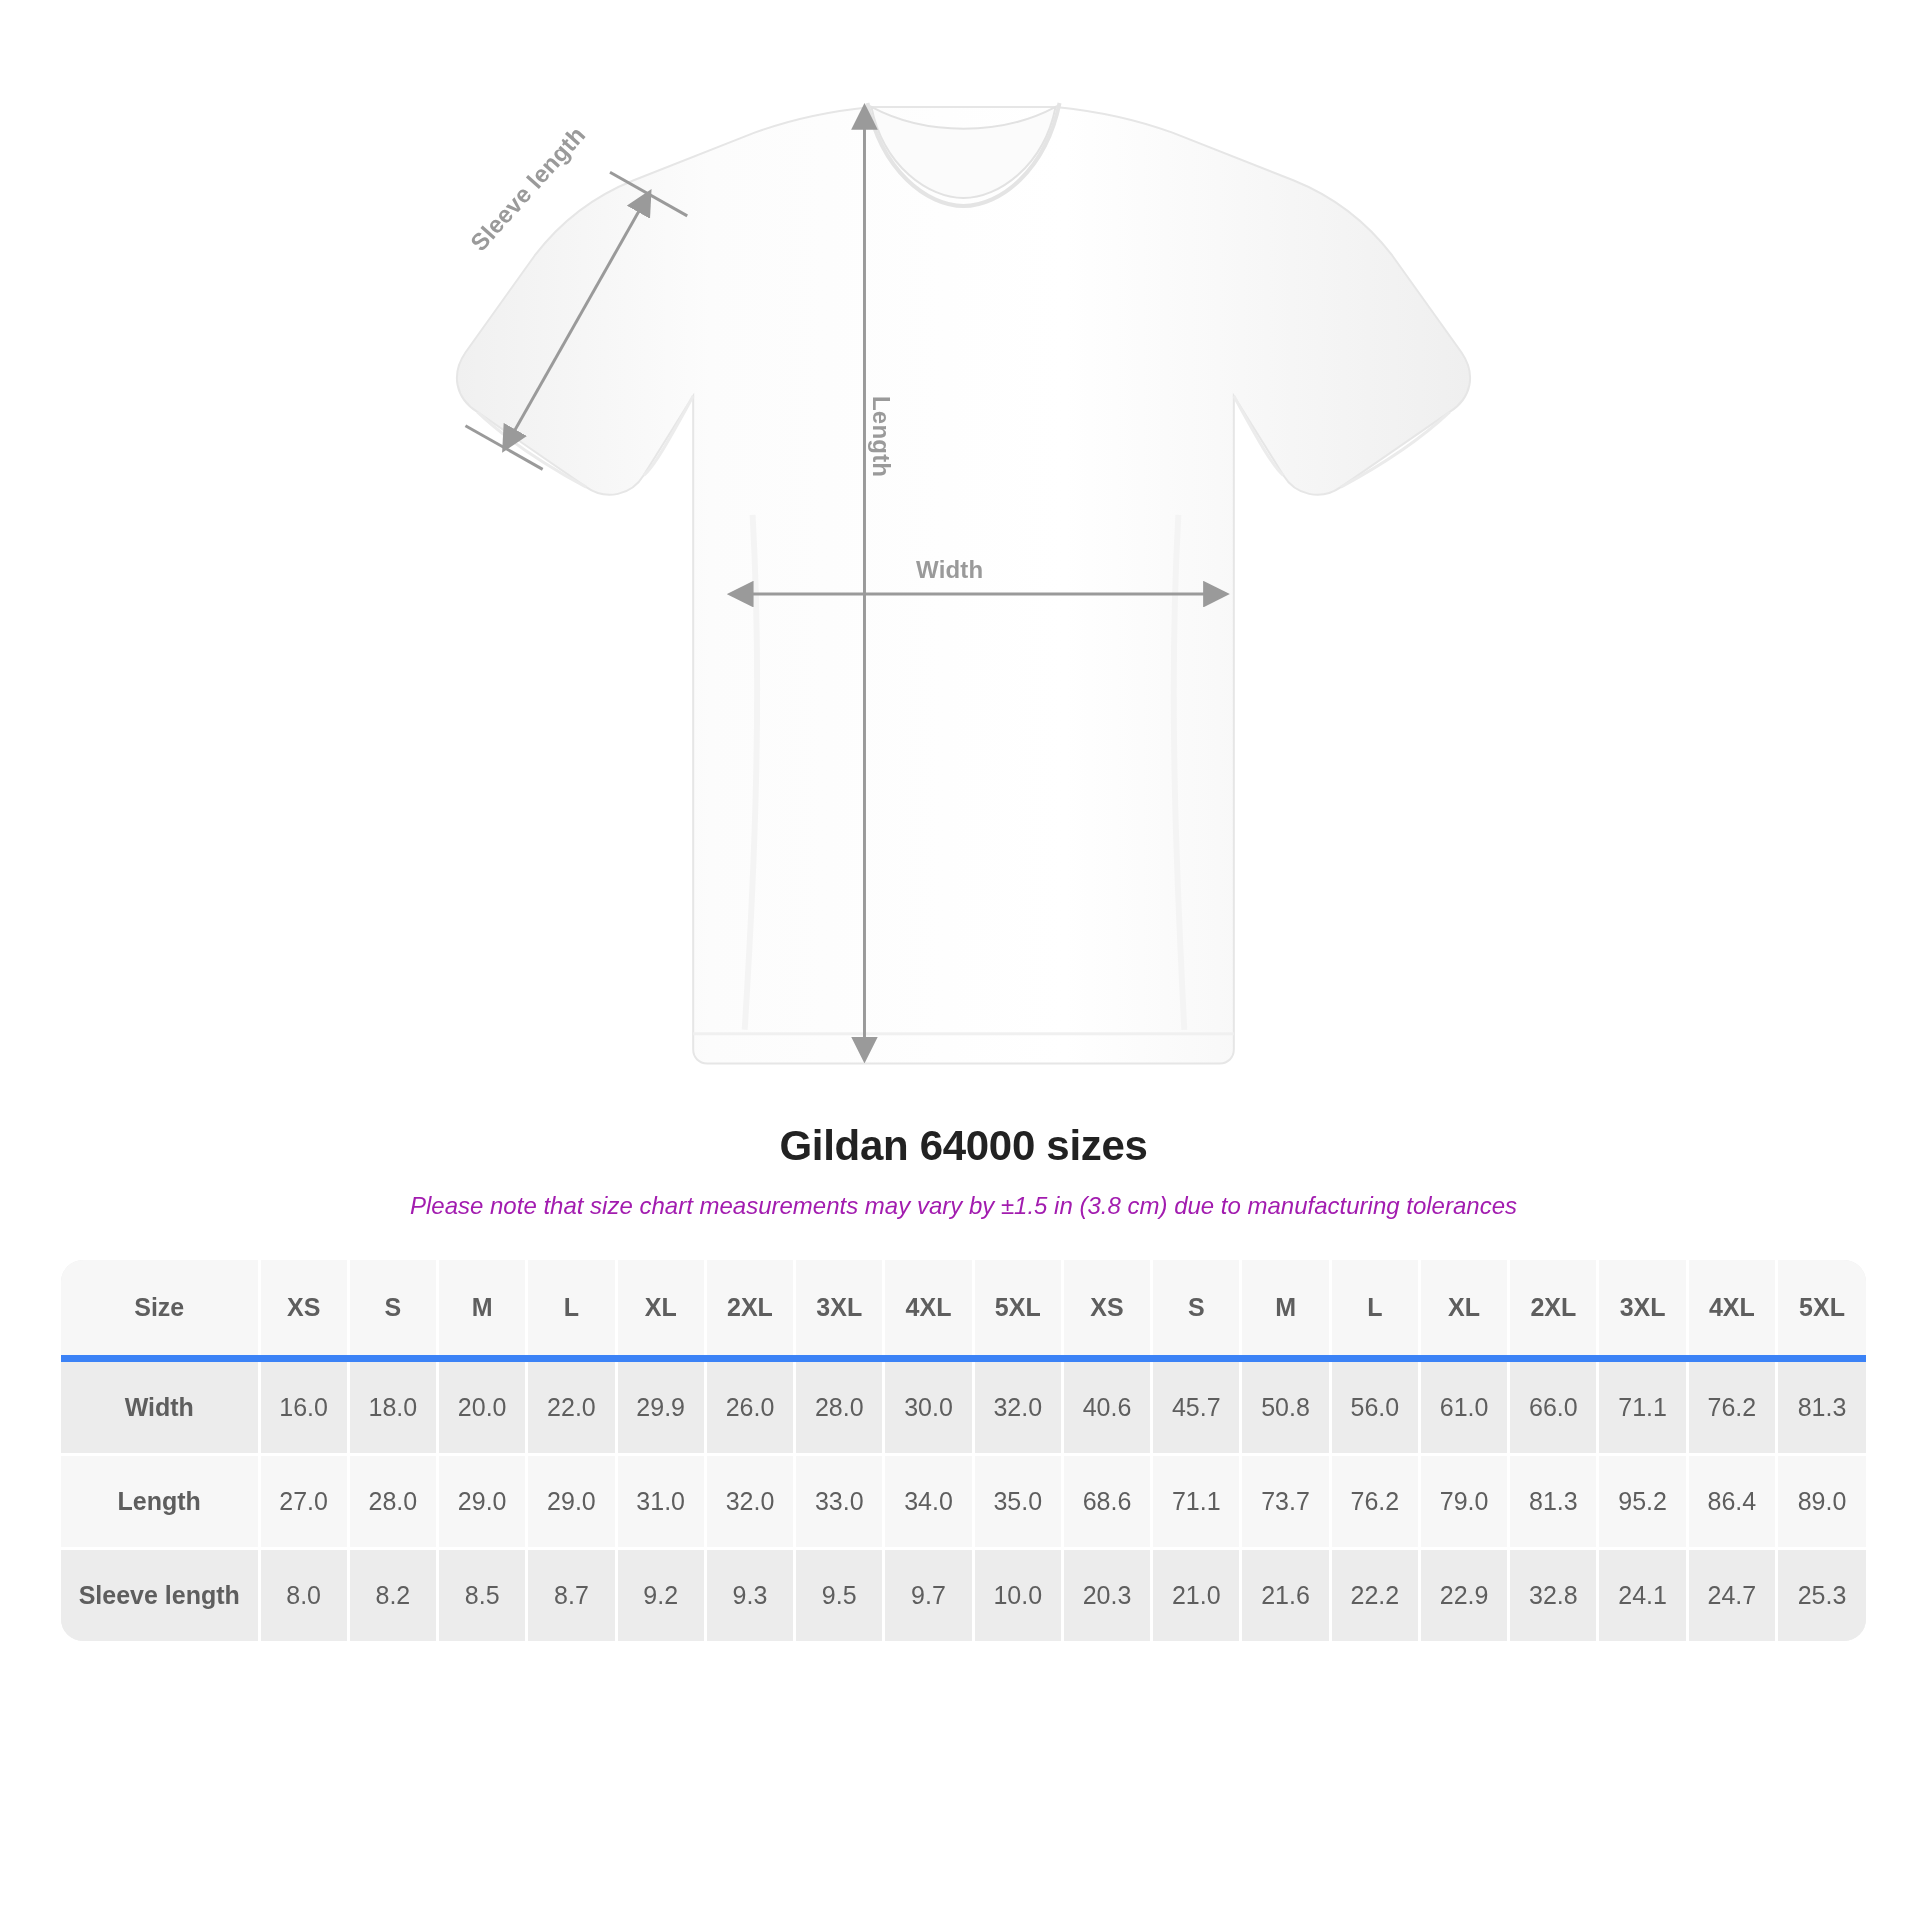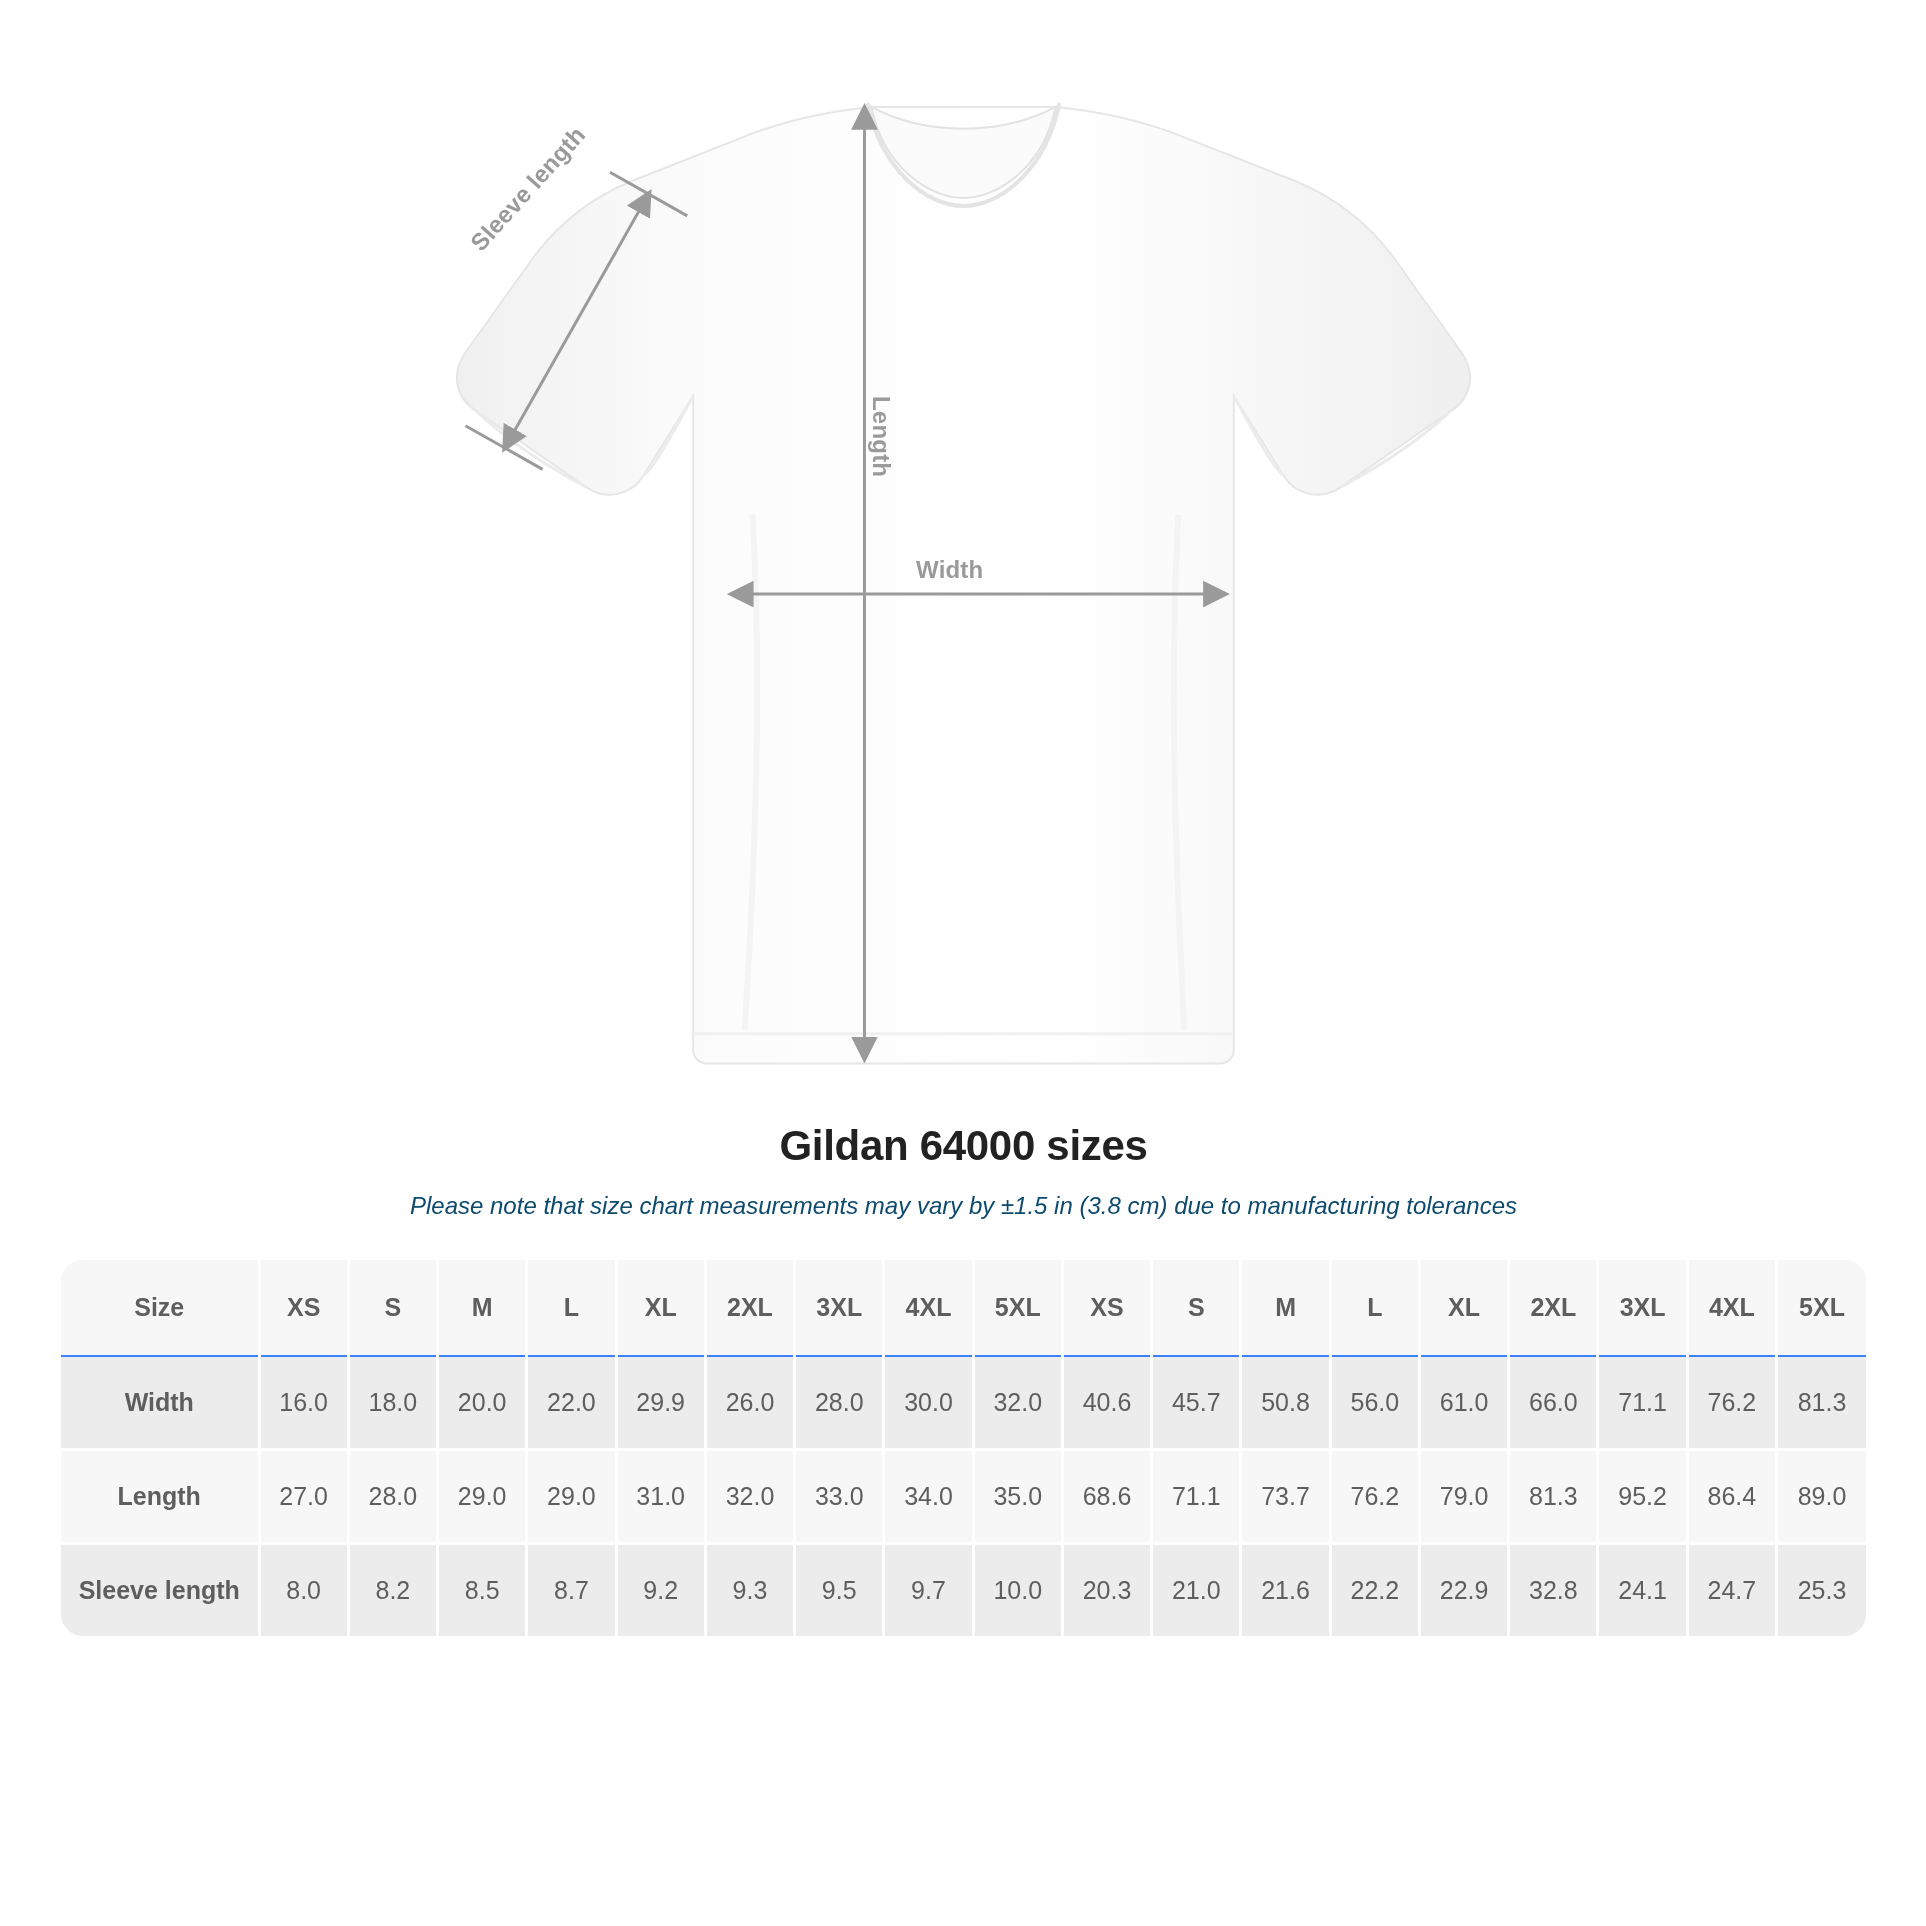--- a/index.html
+++ b/index.html
@@ -64,21 +64,21 @@
   }
   .chart-title {
     font-size: 42px;
     font-weight: bold;
     color: #222222;
     letter-spacing: -0.3px;
   }
   .chart-note {
     font-size: 24px;
     font-style: italic;
-    color: #0c4a6e;
+    color: #a21caf;
     margin-top: 22px;
   }
 
   
   .table-wrap {
     margin: 40px 61px 0 61px;
     border-radius: 22px;
     overflow: hidden;
     background: #ececec;
   }
@@ -112,21 +112,21 @@
     color: #787878;
     line-height: 1.6;
   }
   .head-row td {
     height: 95px;
     background: #f7f7f7;
     font-weight: bold;
     color: #5e5e5e;
     font-size: 27px;
     border-right: 3px solid #ffffff;
-    border-bottom: 2px solid #3b82f6;
+    border-bottom: 7px solid #3b82f6;
   }
   .head-row td:last-child { border-right: none; }
   .data-row td {
     height: 91px;
     border-right: 3px solid #ffffff;
     border-bottom: 3px solid #ffffff;
     font-size: 26px;
   }
   .data-row td:last-child { border-right: none; }
   .data-row:last-child td { border-bottom: none; }

